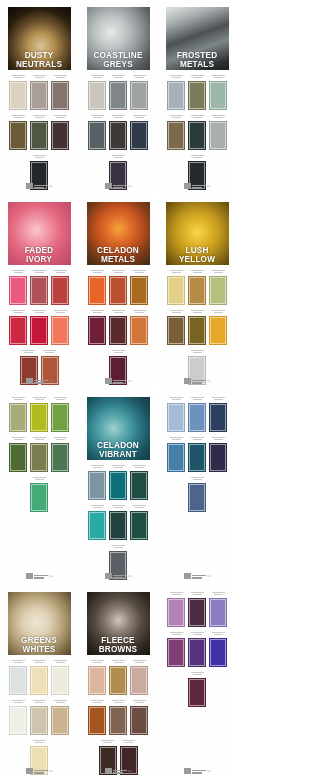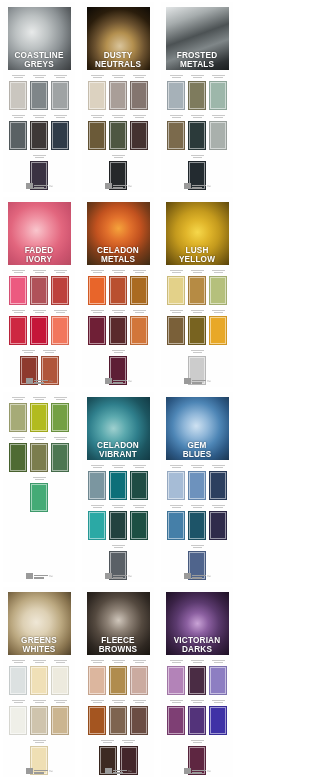--- a/index.html
+++ b/index.html
@@ -128,20 +128,94 @@
     color: #9a9a9a;
     line-height: 4px;
   }
 </style>
 </head>
 <body>
 
 <div id="grid">
     <div class="panel">
       <div class="hero">
+        <div class="hero-tex" style="background: radial-gradient(circle at 52% 62%, rgb(217, 196, 155) 0%, rgb(180, 144, 79) 26%, rgb(109, 83, 48) 48%, rgb(42, 29, 12) 72%, rgb(12, 9, 5) 100%);"></div>
+        <div class="hero-title">
+          <div>DUSTY</div>
+          <div>NEUTRALS</div>
+        </div>
+      </div>
+      <div class="sw-rows">
+        <div class="sw-row">
+          <div class="sw">
+            <div class="sw-code">
+              <i class="l1"></i>
+              <i class="l2"></i>
+            </div>
+            <div class="chip" style="background: rgb(220, 210, 192);"></div>
+          </div>
+          <div class="sw">
+            <div class="sw-code">
+              <i class="l1"></i>
+              <i class="l2"></i>
+            </div>
+            <div class="chip" style="background: rgb(169, 158, 152);"></div>
+          </div>
+          <div class="sw">
+            <div class="sw-code">
+              <i class="l1"></i>
+              <i class="l2"></i>
+            </div>
+            <div class="chip" style="background: rgb(132, 117, 111);"></div>
+          </div>
+        </div>
+        <div class="sw-row">
+          <div class="sw">
+            <div class="sw-code">
+              <i class="l1"></i>
+              <i class="l2"></i>
+            </div>
+            <div class="chip" style="background: rgb(107, 90, 56);"></div>
+          </div>
+          <div class="sw">
+            <div class="sw-code">
+              <i class="l1"></i>
+              <i class="l2"></i>
+            </div>
+            <div class="chip" style="background: rgb(78, 87, 66);"></div>
+          </div>
+          <div class="sw">
+            <div class="sw-code">
+              <i class="l1"></i>
+              <i class="l2"></i>
+            </div>
+            <div class="chip" style="background: rgb(68, 50, 48);"></div>
+          </div>
+        </div>
+        <div class="sw-row">
+          <div class="sw">
+            <div class="sw-code">
+              <i class="l1"></i>
+              <i class="l2"></i>
+            </div>
+            <div class="chip" style="background: rgb(37, 40, 42);"></div>
+          </div>
+        </div>
+      </div>
+      <div class="brand">
+        <div class="bm"></div>
+        <div class="bt">
+          <i class="w1"></i>
+          <i class="w2"></i>
+        </div>
+        <span class="tm">™</span>
+      </div>
+    </div>
+    <div class="panel">
+      <div class="hero">
         <div class="hero-tex" style="background: radial-gradient(circle at 38% 40%, rgb(232, 234, 234) 0%, rgb(188, 193, 194) 30%, rgb(142, 148, 151) 55%, rgb(92, 97, 100) 78%, rgb(58, 61, 63) 100%);"></div>
         <div class="hero-title">
           <div>COASTLINE</div>
           <div>GREYS</div>
         </div>
       </div>
       <div class="sw-rows">
         <div class="sw-row">
           <div class="sw">
             <div class="sw-code">
@@ -188,94 +262,20 @@
             <div class="chip" style="background: rgb(47, 59, 72);"></div>
           </div>
         </div>
         <div class="sw-row">
           <div class="sw">
             <div class="sw-code">
               <i class="l1"></i>
               <i class="l2"></i>
             </div>
             <div class="chip" style="background: rgb(58, 50, 66);"></div>
-          </div>
-        </div>
-      </div>
-      <div class="brand">
-        <div class="bm"></div>
-        <div class="bt">
-          <i class="w1"></i>
-          <i class="w2"></i>
-        </div>
-        <span class="tm">™</span>
-      </div>
-    </div>
-    <div class="panel">
-      <div class="hero">
-        <div class="hero-tex" style="background: radial-gradient(circle at 52% 62%, rgb(217, 196, 155) 0%, rgb(180, 144, 79) 26%, rgb(109, 83, 48) 48%, rgb(42, 29, 12) 72%, rgb(12, 9, 5) 100%);"></div>
-        <div class="hero-title">
-          <div>DUSTY</div>
-          <div>NEUTRALS</div>
-        </div>
-      </div>
-      <div class="sw-rows">
-        <div class="sw-row">
-          <div class="sw">
-            <div class="sw-code">
-              <i class="l1"></i>
-              <i class="l2"></i>
-            </div>
-            <div class="chip" style="background: rgb(220, 210, 192);"></div>
-          </div>
-          <div class="sw">
-            <div class="sw-code">
-              <i class="l1"></i>
-              <i class="l2"></i>
-            </div>
-            <div class="chip" style="background: rgb(169, 158, 152);"></div>
-          </div>
-          <div class="sw">
-            <div class="sw-code">
-              <i class="l1"></i>
-              <i class="l2"></i>
-            </div>
-            <div class="chip" style="background: rgb(132, 117, 111);"></div>
-          </div>
-        </div>
-        <div class="sw-row">
-          <div class="sw">
-            <div class="sw-code">
-              <i class="l1"></i>
-              <i class="l2"></i>
-            </div>
-            <div class="chip" style="background: rgb(107, 90, 56);"></div>
-          </div>
-          <div class="sw">
-            <div class="sw-code">
-              <i class="l1"></i>
-              <i class="l2"></i>
-            </div>
-            <div class="chip" style="background: rgb(78, 87, 66);"></div>
-          </div>
-          <div class="sw">
-            <div class="sw-code">
-              <i class="l1"></i>
-              <i class="l2"></i>
-            </div>
-            <div class="chip" style="background: rgb(68, 50, 48);"></div>
-          </div>
-        </div>
-        <div class="sw-row">
-          <div class="sw">
-            <div class="sw-code">
-              <i class="l1"></i>
-              <i class="l2"></i>
-            </div>
-            <div class="chip" style="background: rgb(37, 40, 42);"></div>
           </div>
         </div>
       </div>
       <div class="brand">
         <div class="bm"></div>
         <div class="bt">
           <i class="w1"></i>
           <i class="w2"></i>
         </div>
         <span class="tm">™</span>
@@ -719,27 +719,20 @@
       <div class="brand">
         <div class="bm"></div>
         <div class="bt">
           <i class="w1"></i>
           <i class="w2"></i>
         </div>
         <span class="tm">™</span>
       </div>
     </div>
     <div class="panel">
-      <div class="hero">
-        <div class="hero-tex" style="background: radial-gradient(circle at 48% 46%, rgb(207, 226, 242) 0%, rgb(143, 182, 216) 26%, rgb(78, 134, 182) 50%, rgb(45, 90, 134) 74%, rgb(26, 53, 80) 100%);"></div>
-        <div class="hero-title">
-          <div>GEM</div>
-          <div>BLUES</div>
-        </div>
-      </div>
       <div class="sw-rows">
         <div class="sw-row">
           <div class="sw">
             <div class="sw-code">
               <i class="l1"></i>
               <i class="l2"></i>
             </div>
             <div class="chip" style="background: rgb(166, 188, 214);"></div>
           </div>
           <div class="sw">
@@ -948,27 +941,20 @@
       <div class="brand">
         <div class="bm"></div>
         <div class="bt">
           <i class="w1"></i>
           <i class="w2"></i>
         </div>
         <span class="tm">™</span>
       </div>
     </div>
     <div class="panel">
-      <div class="hero">
-        <div class="hero-tex" style="background: radial-gradient(circle, rgb(201, 163, 214) 0%, rgb(139, 95, 160) 24%, rgb(91, 58, 110) 48%, rgb(58, 34, 70) 72%, rgb(29, 16, 36) 100%);"></div>
-        <div class="hero-title">
-          <div>VICTORIAN</div>
-          <div>DARKS</div>
-        </div>
-      </div>
       <div class="sw-rows">
         <div class="sw-row">
           <div class="sw">
             <div class="sw-code">
               <i class="l1"></i>
               <i class="l2"></i>
             </div>
             <div class="chip" style="background: rgb(179, 131, 184);"></div>
           </div>
           <div class="sw">

